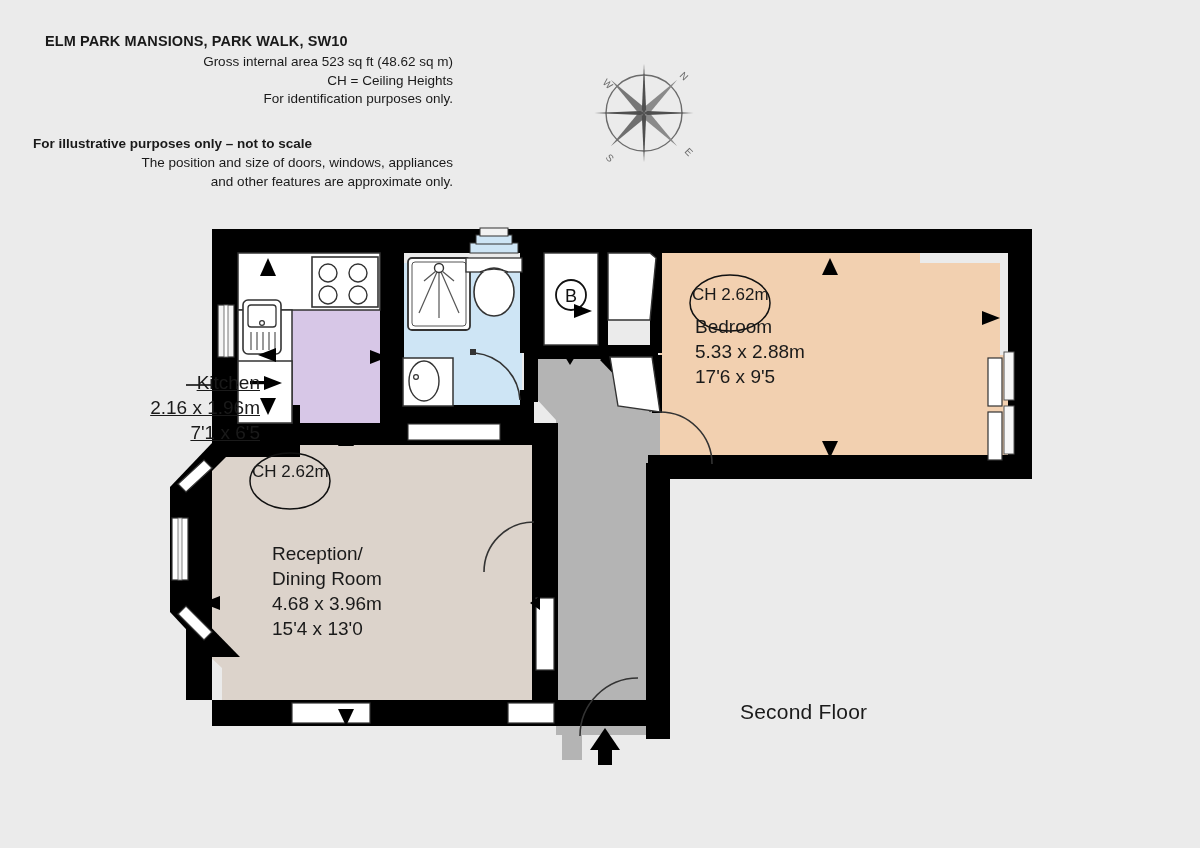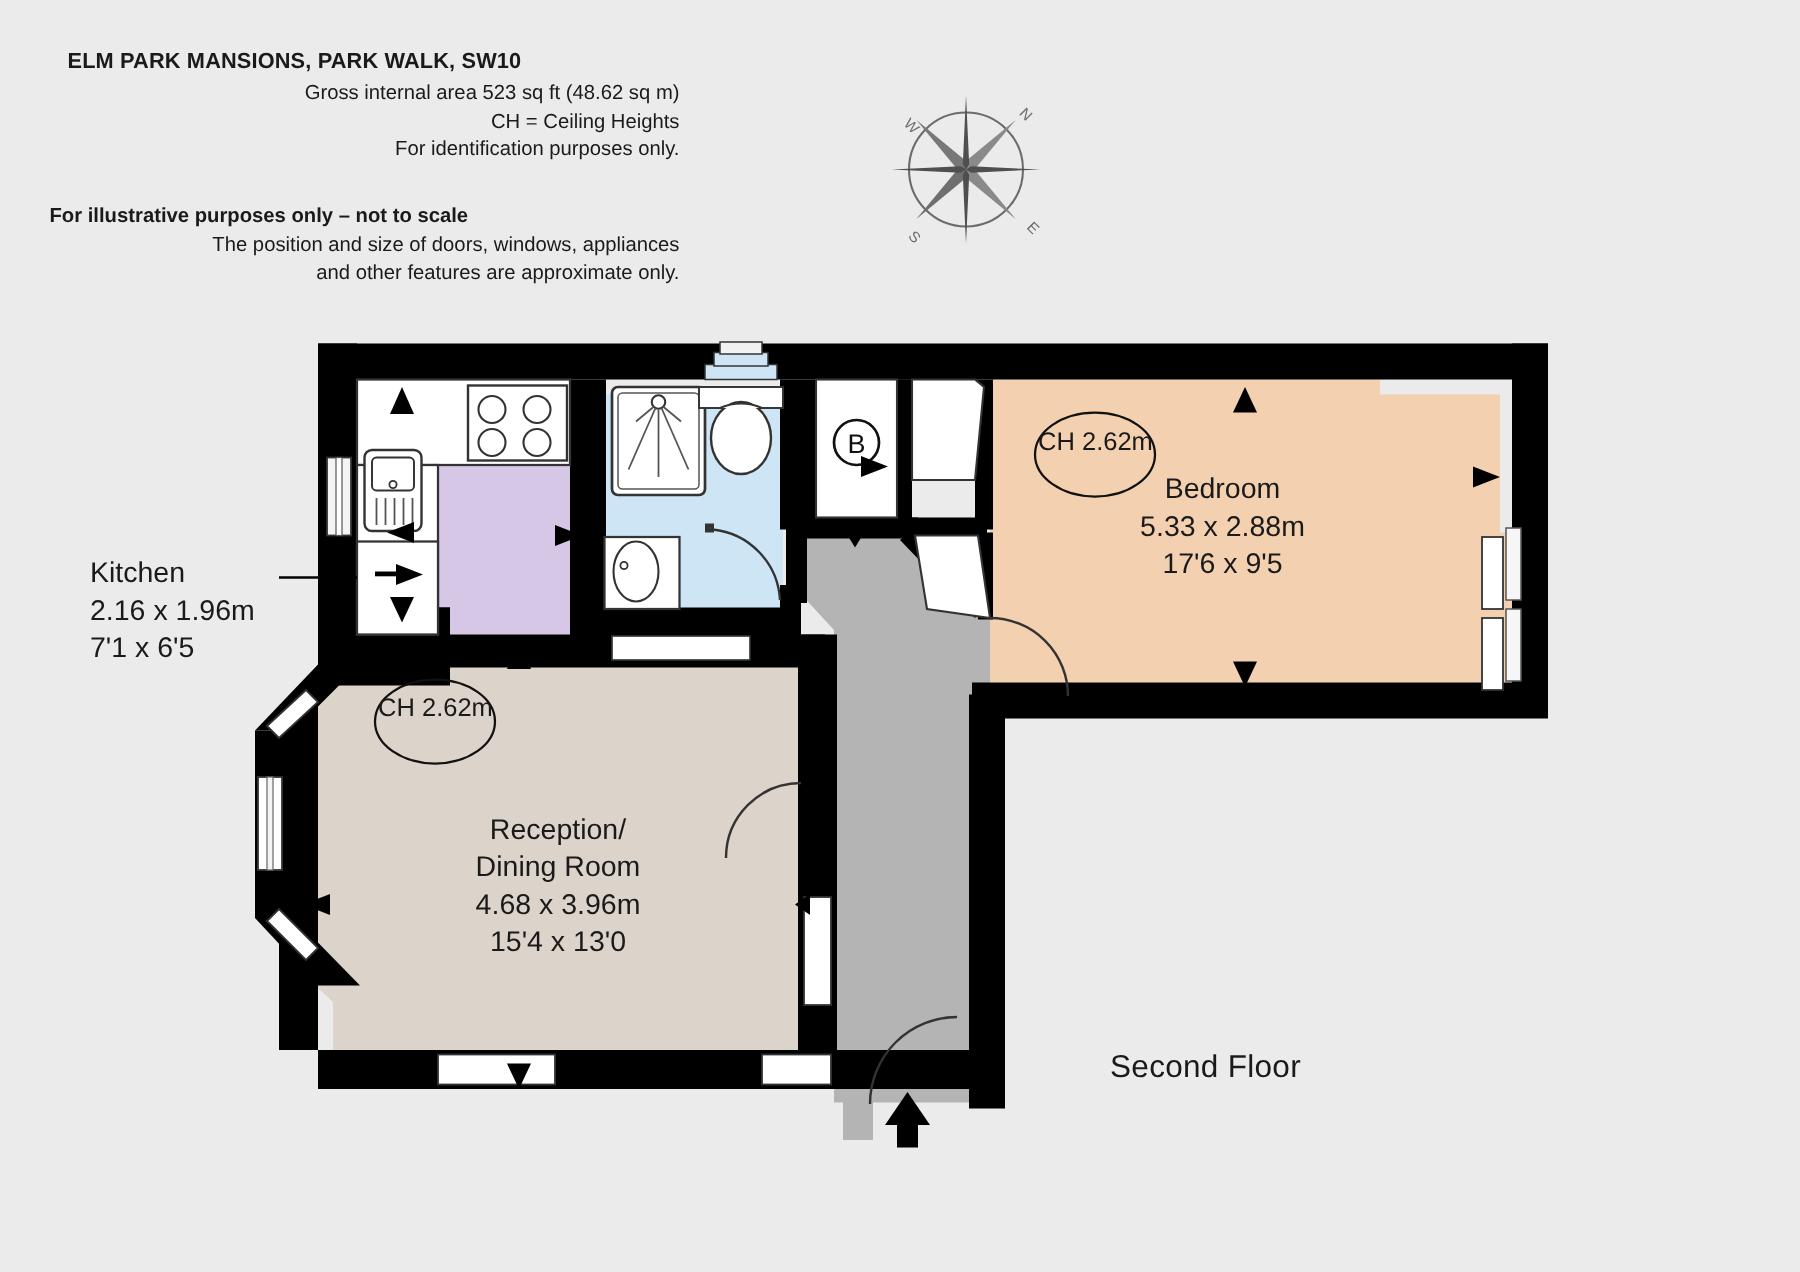--- a/index.html
+++ b/index.html
@@ -75,32 +75,33 @@
     left: 740px;
     top: 700px;
     font-size: 21px;
     letter-spacing: .2px;
     white-space: nowrap;
   }
 
   
   .room-label {
     position: absolute;
-    text-align: center;
+    text-align: left;
     font-size: 19px;
     line-height: 25px;
     white-space: nowrap;
   }
   .room-label .rl-line { display: block; }
 
   .kitchen-label {
     left: 60px;
     top: 370px;
     width: 200px;
-    text-align: left;
+    text-align: right;
+    text-decoration: underline;
   }
   .bedroom-label {
     left: 695px;
     top: 314px;
     width: 240px;
   }
   .reception-label {
     left: 272px;
     top: 541px;
     width: 200px;

